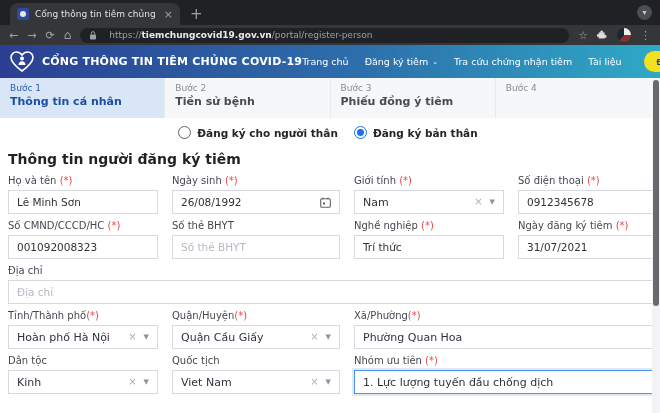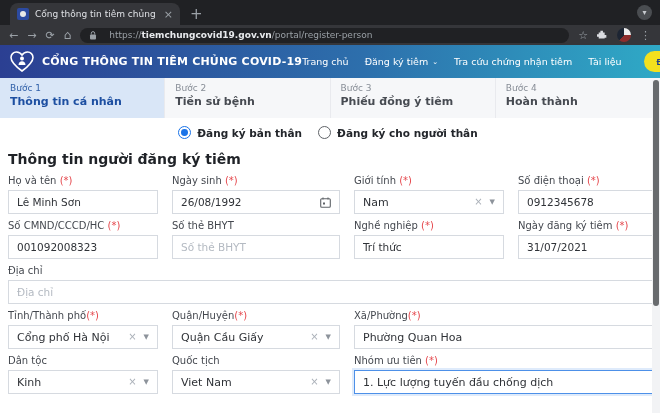--- a/index.html
+++ b/index.html
@@ -151,34 +151,33 @@
   <div class="step">
     <div class="step-num">Bước 2</div>
     <div class="step-title">Tiền sử bệnh</div>
   </div>
   <div class="step">
     <div class="step-num">Bước 3</div>
     <div class="step-title">Phiếu đồng ý tiêm</div>
   </div>
   <div class="step">
     <div class="step-num">Bước 4</div>
-    <div class="step-title">Hoàn thành</div>
   </div>
 </div>
 
 <div class="content">
 
   <div class="radio-row">
+    <span class="radio-opt">
+      <span class="radio"></span>
+      <span>Đăng ký cho người thân</span>
+    </span>
     <span class="radio-opt">
       <span class="radio checked"></span>
       <span>Đăng ký bản thân</span>
-    </span>
-    <span class="radio-opt">
-      <span class="radio"></span>
-      <span>Đăng ký cho người thân</span>
     </span>
   </div>
 
   <div class="section-title">Thông tin người đăng ký tiêm</div>
 
   <div class="form-grid">
 
     <div class="field">
       <span class="f-label"><span>Họ và tên </span><span class="req">(*)</span></span>
       <div class="control">
@@ -241,21 +240,21 @@
     <div class="field span4">
       <span class="f-label"><span>Địa chỉ</span></span>
       <div class="control">
           <input placeholder="Địa chỉ" style="">
         </div>
     </div>
 
     <div class="field">
       <span class="f-label"><span>Tỉnh/Thành phố</span><span class="req">(*)</span></span>
       <div class="control">
-        <span class="sel-value">Cổng phố Hà Nội</span>
+        <span class="sel-value">Hoàn phố Hà Nội</span>
         <span class="sel-clear">×</span>
         <span class="sel-caret">▼</span>
       </div>
     </div>
     <div class="field">
       <span class="f-label"><span>Quận/Huyện</span><span class="req">(*)</span></span>
       <div class="control">
         <span class="sel-value">Quận Cầu Giấy</span>
         <span class="sel-clear">×</span>
         <span class="sel-caret">▼</span>

